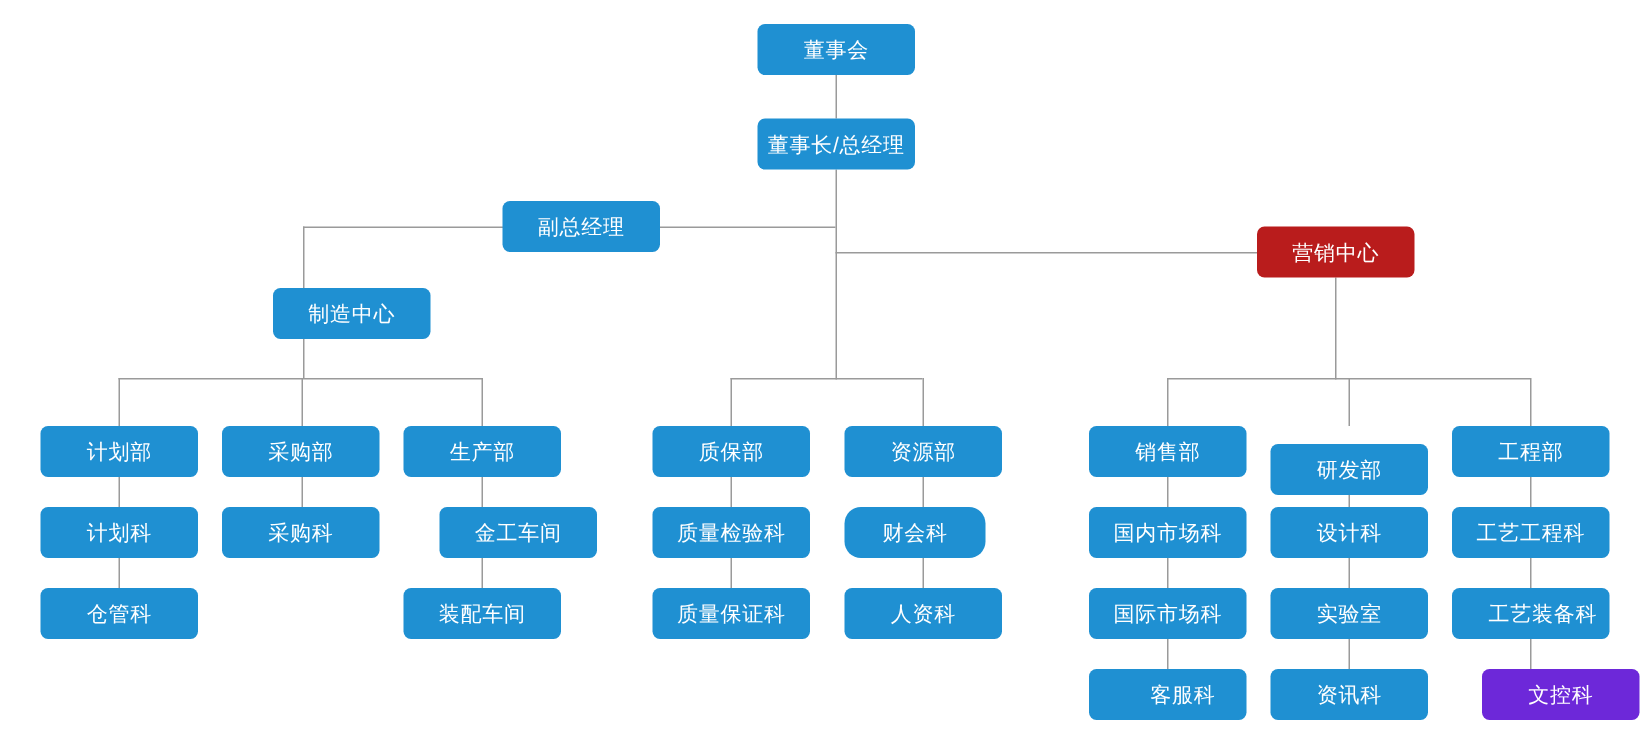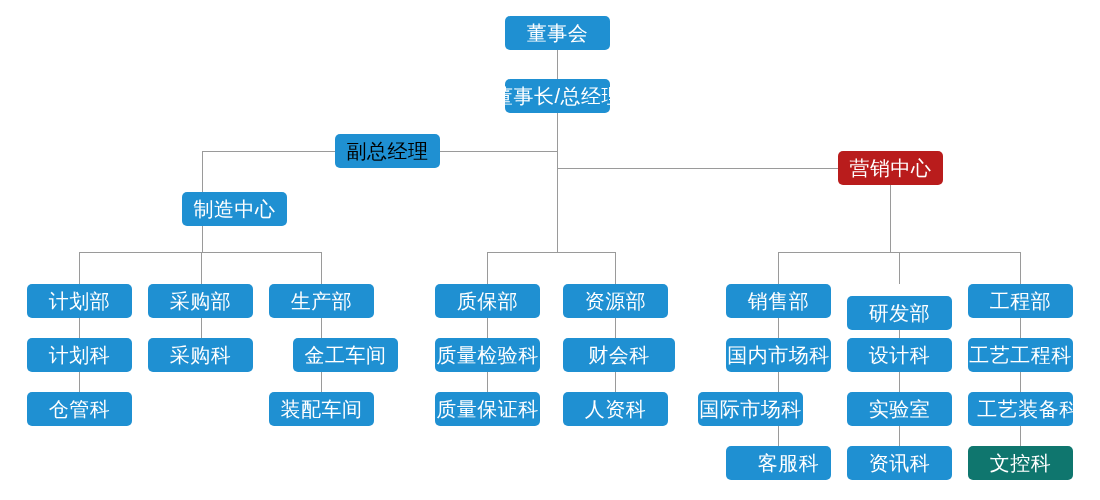--- a/index.html
+++ b/index.html
@@ -16,21 +16,21 @@
     height: 500px;
     background: #ffffff;
     overflow: hidden;
   }
   .node {
     position: absolute;
     box-sizing: border-box;
     background: #1f90d2;
     color: #ffffff;
     border-radius: 5px;
-    font-size: 20px;
+    font-size: 14px;
     line-height: 1;
     display: flex;
     align-items: center;
     justify-content: center;
     white-space: nowrap;
     letter-spacing: 0.5px;
     z-index: 2;
     user-select: none;
   }
   .conn {
@@ -78,43 +78,43 @@
       <div class="conn v" style="left: 899px; top: 318px; height: 20px; background: rgb(154, 154, 154);"></div>
       <div class="conn v" style="left: 899px; top: 372px; height: 20px; background: rgb(154, 154, 154);"></div>
       <div class="conn v" style="left: 899px; top: 426px; height: 20px; background: rgb(154, 154, 154);"></div>
       <div class="conn v" style="left: 1020px; top: 318px; height: 20px; background: rgb(154, 154, 154);"></div>
       <div class="conn v" style="left: 1020px; top: 372px; height: 20px; background: rgb(154, 154, 154);"></div>
       <div class="conn v" style="left: 1020px; top: 426px; height: 20px; background: rgb(154, 154, 154);"></div>
     </div>
   <div id="node-layer">
       <div class="node" style="left: 505px; top: 16px; width: 105px; height: 34px; background: rgb(31, 144, 210); color: rgb(255, 255, 255);">董事会</div>
       <div class="node" style="left: 505px; top: 79px; width: 105px; height: 34px; background: rgb(31, 144, 210); color: rgb(255, 255, 255);">董事长/总经理</div>
-      <div class="node" style="left: 335px; top: 134px; width: 105px; height: 34px; background: rgb(31, 144, 210); color: #000000;">副总经理</div>
+      <div class="node" style="left: 335px; top: 134px; width: 105px; height: 34px; background: rgb(31, 144, 210); color: #ffffff;">副总经理</div>
       <div class="node" style="left: 838px; top: 151px; width: 105px; height: 34px; background: #b91c1c; color: rgb(255, 255, 255);">营销中心</div>
       <div class="node" style="left: 150px; top: 192px; width: 105px; height: 34px; background: rgb(31, 144, 210); color: rgb(255, 255, 255); margin-left: 32px;">制造中心</div>
       <div class="node" style="left: 27px; top: 284px; width: 105px; height: 34px; background: rgb(31, 144, 210); color: rgb(255, 255, 255);">计划部</div>
       <div class="node" style="left: 27px; top: 338px; width: 105px; height: 34px; background: rgb(31, 144, 210); color: rgb(255, 255, 255);">计划科</div>
       <div class="node" style="left: 27px; top: 392px; width: 105px; height: 34px; background: rgb(31, 144, 210); color: rgb(255, 255, 255);">仓管科</div>
       <div class="node" style="left: 148px; top: 284px; width: 105px; height: 34px; background: rgb(31, 144, 210); color: rgb(255, 255, 255);">采购部</div>
       <div class="node" style="left: 148px; top: 338px; width: 105px; height: 34px; background: rgb(31, 144, 210); color: rgb(255, 255, 255);">采购科</div>
       <div class="node" style="left: 269px; top: 284px; width: 105px; height: 34px; background: rgb(31, 144, 210); color: rgb(255, 255, 255);">生产部</div>
       <div class="node" style="left: 269px; top: 338px; width: 105px; height: 34px; background: rgb(31, 144, 210); color: rgb(255, 255, 255); margin-left: 24px;">金工车间</div>
       <div class="node" style="left: 269px; top: 392px; width: 105px; height: 34px; background: rgb(31, 144, 210); color: rgb(255, 255, 255);">装配车间</div>
       <div class="node" style="left: 435px; top: 284px; width: 105px; height: 34px; background: rgb(31, 144, 210); color: rgb(255, 255, 255);">质保部</div>
       <div class="node" style="left: 435px; top: 338px; width: 105px; height: 34px; background: rgb(31, 144, 210); color: rgb(255, 255, 255);">质量检验科</div>
       <div class="node" style="left: 435px; top: 392px; width: 105px; height: 34px; background: rgb(31, 144, 210); color: rgb(255, 255, 255);">质量保证科</div>
       <div class="node" style="left: 563px; top: 284px; width: 105px; height: 34px; background: rgb(31, 144, 210); color: rgb(255, 255, 255);">资源部</div>
-      <div class="node" style="left: 563px; top: 338px; width: 112px; height: 34px; background: rgb(31, 144, 210); color: rgb(255, 255, 255);">财会科</div>
+      <div class="node" style="left: 563px; top: 338px; width: 94px; height: 34px; background: rgb(31, 144, 210); color: rgb(255, 255, 255); border-radius: 11px;">财会科</div>
       <div class="node" style="left: 563px; top: 392px; width: 105px; height: 34px; background: rgb(31, 144, 210); color: rgb(255, 255, 255);">人资科</div>
       <div class="node" style="left: 726px; top: 284px; width: 105px; height: 34px; background: rgb(31, 144, 210); color: rgb(255, 255, 255);">销售部</div>
       <div class="node" style="left: 726px; top: 338px; width: 105px; height: 34px; background: rgb(31, 144, 210); color: rgb(255, 255, 255);">国内市场科</div>
-      <div class="node" style="left: 698px; top: 392px; width: 105px; height: 34px; background: rgb(31, 144, 210); color: rgb(255, 255, 255);">国际市场科</div>
+      <div class="node" style="left: 726px; top: 392px; width: 105px; height: 34px; background: rgb(31, 144, 210); color: rgb(255, 255, 255);">国际市场科</div>
       <div class="node" style="left: 726px; top: 446px; width: 105px; height: 34px; background: rgb(31, 144, 210); color: rgb(255, 255, 255); padding-left: 20px;">客服科</div>
       <div class="node" style="left: 847px; top: 296px; width: 105px; height: 34px; background: rgb(31, 144, 210); color: rgb(255, 255, 255);">研发部</div>
       <div class="node" style="left: 847px; top: 338px; width: 105px; height: 34px; background: rgb(31, 144, 210); color: rgb(255, 255, 255);">设计科</div>
       <div class="node" style="left: 847px; top: 392px; width: 105px; height: 34px; background: rgb(31, 144, 210); color: rgb(255, 255, 255);">实验室</div>
       <div class="node" style="left: 847px; top: 446px; width: 105px; height: 34px; background: rgb(31, 144, 210); color: rgb(255, 255, 255);">资讯科</div>
       <div class="node" style="left: 968px; top: 284px; width: 105px; height: 34px; background: rgb(31, 144, 210); color: rgb(255, 255, 255);">工程部</div>
       <div class="node" style="left: 968px; top: 338px; width: 105px; height: 34px; background: rgb(31, 144, 210); color: rgb(255, 255, 255);">工艺工程科</div>
       <div class="node" style="left: 968px; top: 392px; width: 105px; height: 34px; background: rgb(31, 144, 210); color: rgb(255, 255, 255); padding-left: 16px;">工艺装备科</div>
-      <div class="node" style="left: 968px; top: 446px; width: 105px; height: 34px; background: #0f766e; color: rgb(255, 255, 255);">文控科</div>
+      <div class="node" style="left: 988px; top: 446px; width: 105px; height: 34px; background: #6d28d9; color: rgb(255, 255, 255);">文控科</div>
     </div>
 </div>
 
 </body></html>

